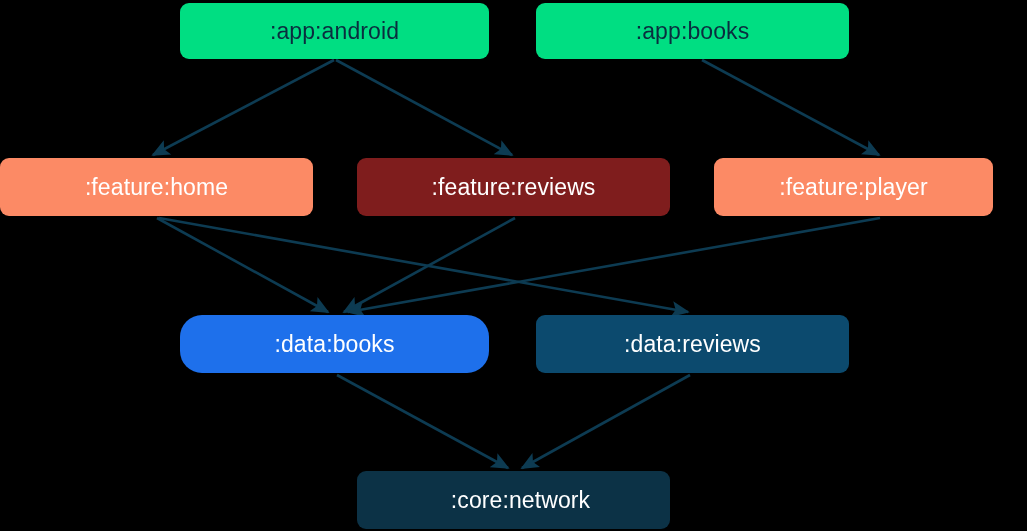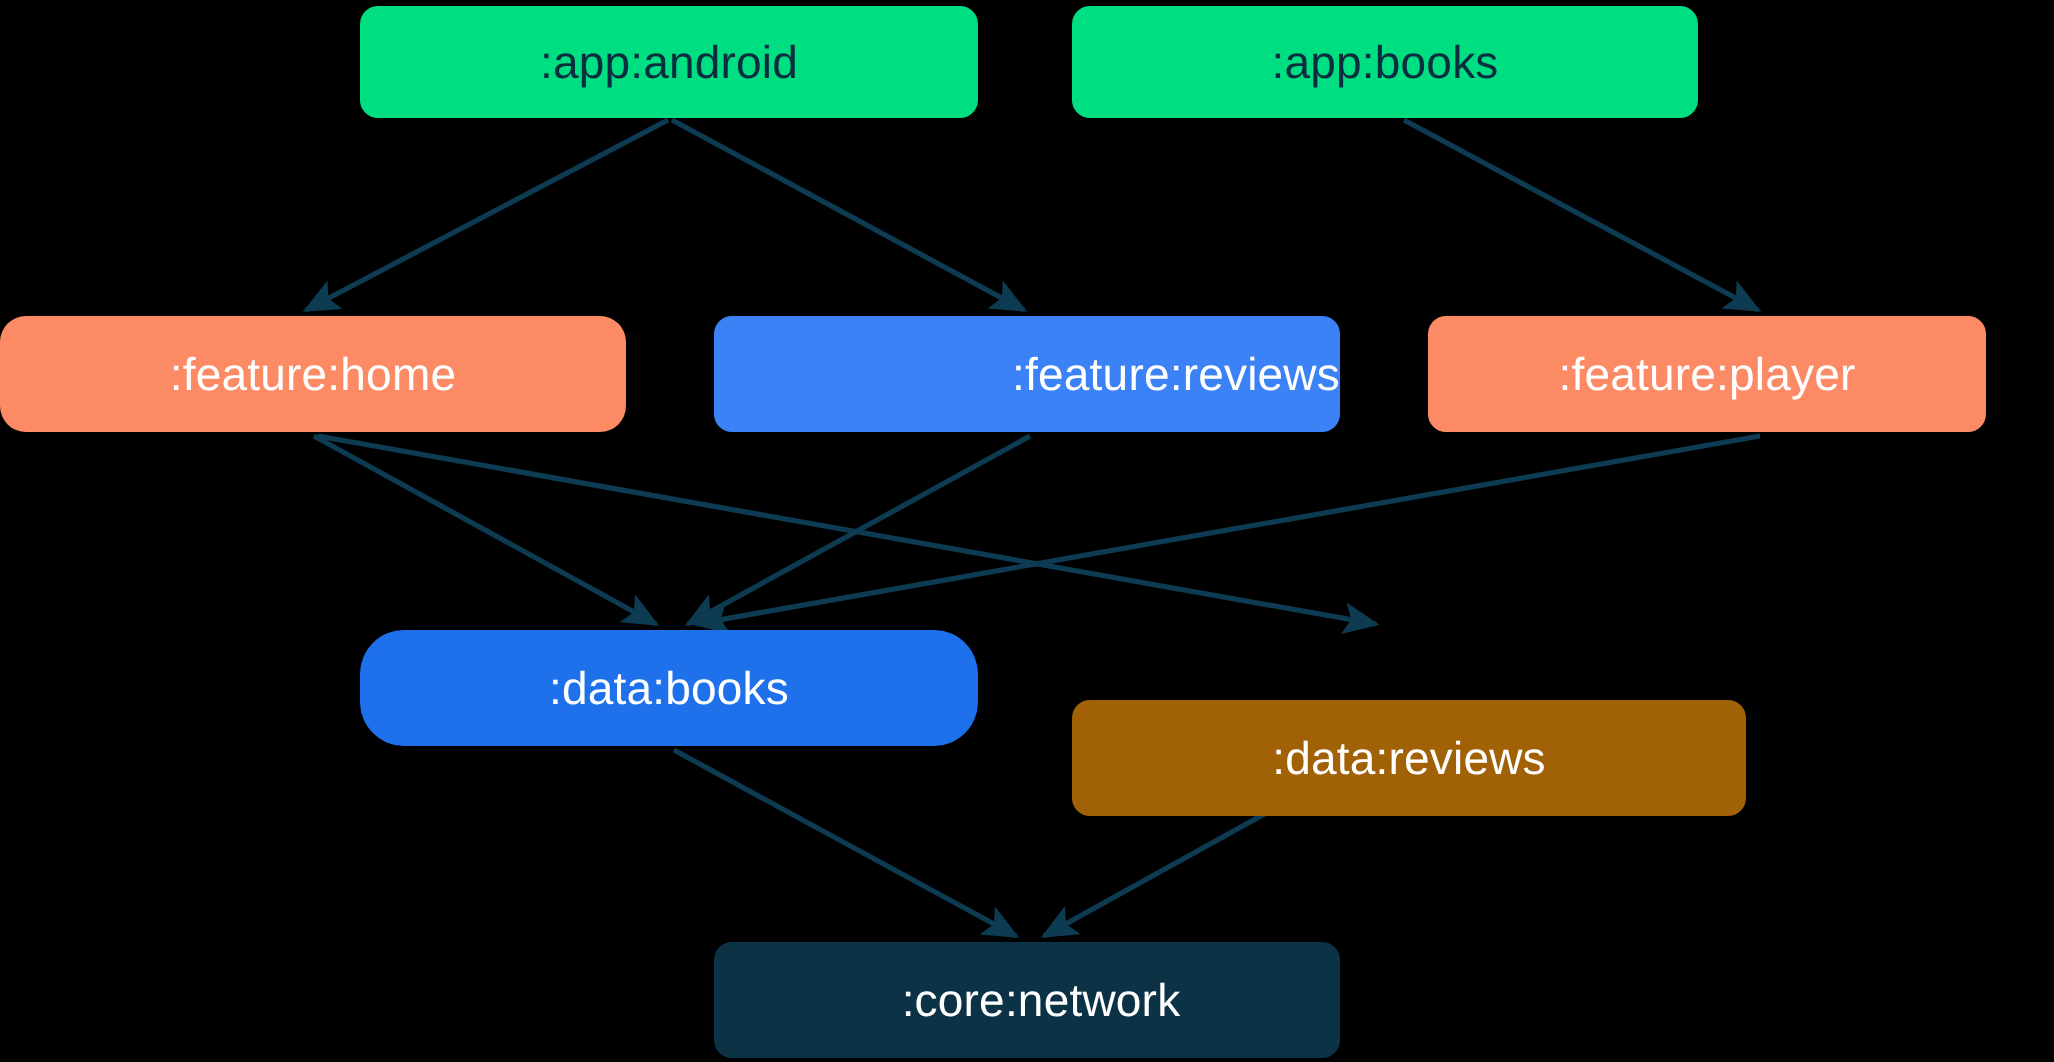--- a/index.html
+++ b/index.html
@@ -72,33 +72,33 @@
       <line x1="690" y1="375" x2="522" y2="468" stroke="#0d3b52" stroke-width="2.6" marker-end="url(#arrowhead)"></line>
     </svg>
 
   <div id="node-layer">
       <div class="node tier-app" style="left: 180px; top: 3px; width: 309px; height: 56px; background: rgb(0, 222, 130); color: rgb(10, 45, 63);">
         <span class="node-label">:app:android</span>
       </div>
       <div class="node tier-app" style="left: 536px; top: 3px; width: 313px; height: 56px; background: rgb(0, 222, 130); color: rgb(10, 45, 63);">
         <span class="node-label">:app:books</span>
       </div>
-      <div class="node tier-feat" style="left: 0px; top: 158px; width: 313px; height: 58px; background: rgb(252, 138, 101); color: rgb(255, 255, 255); border-radius: 13px;">
+      <div class="node tier-feat" style="left: 0px; top: 158px; width: 313px; height: 58px; background: rgb(252, 138, 101); color: rgb(255, 255, 255);">
         <span class="node-label">:feature:home</span>
       </div>
-      <div class="node tier-feat" style="left: 357px; top: 158px; width: 313px; height: 58px; background: #3b82f6; color: rgb(255, 255, 255); justify-content: flex-end;">
+      <div class="node tier-feat" style="left: 357px; top: 158px; width: 313px; height: 58px; background: #7f1d1d; color: rgb(255, 255, 255);">
         <span class="node-label">:feature:reviews</span>
       </div>
       <div class="node tier-feat" style="left: 714px; top: 158px; width: 279px; height: 58px; background: rgb(252, 138, 101); color: rgb(255, 255, 255);">
         <span class="node-label">:feature:player</span>
       </div>
       <div class="node tier-data" style="left: 180px; top: 315px; width: 309px; height: 58px; background: rgb(30, 112, 235); color: rgb(255, 255, 255); border-radius: 22px;">
         <span class="node-label">:data:books</span>
       </div>
-      <div class="node tier-data" style="left: 536px; top: 315px; width: 337px; height: 58px; background: #a16207; color: rgb(255, 255, 255); margin-top: 35px;">
+      <div class="node tier-data" style="left: 536px; top: 315px; width: 313px; height: 58px; background: #0c4a6e; color: rgb(255, 255, 255);">
         <span class="node-label">:data:reviews</span>
       </div>
       <div class="node tier-core" style="left: 357px; top: 471px; width: 313px; height: 58px; background: rgb(12, 50, 70); color: rgb(255, 255, 255); padding-left: 14px;">
         <span class="node-label">:core:network</span>
       </div>
     </div>
 
 </div>
 
 </body></html>

